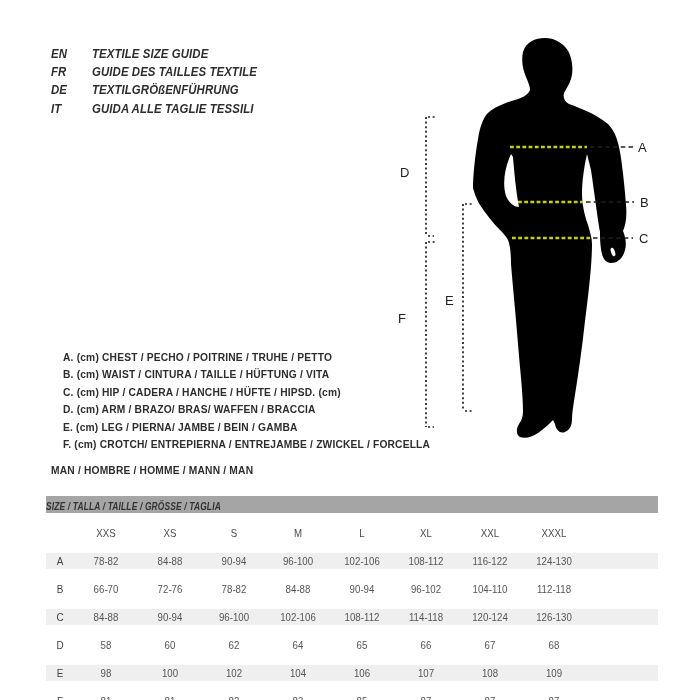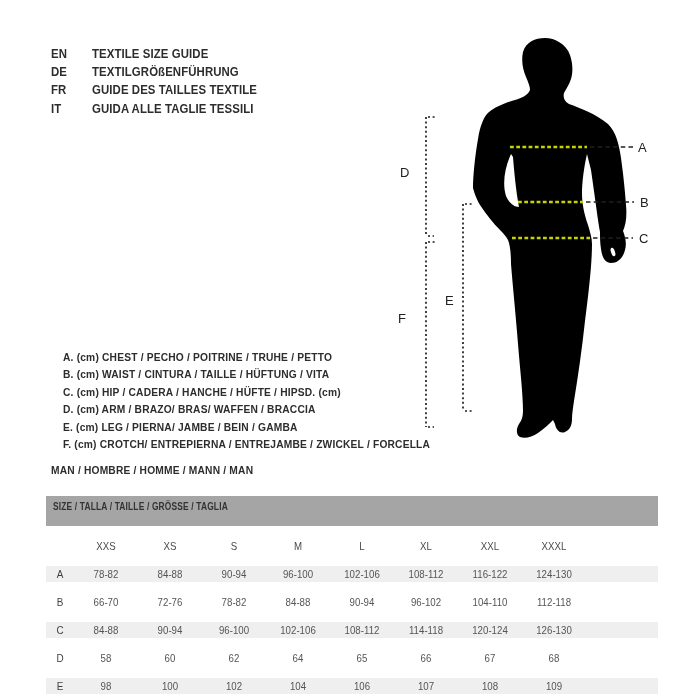--- a/index.html
+++ b/index.html
@@ -3,21 +3,21 @@
 <meta charset="utf-8">
 <style>
   html,body{margin:0;padding:0;}
   body{
     width:700px;height:700px;position:relative;background:#ffffff;
     font-family:"Liberation Sans",sans-serif;overflow:hidden;
     -webkit-font-smoothing:antialiased;
   }
   
   .lang-block{position:absolute;left:51px;top:45px;}
-  .lang-row{display:grid;grid-template-columns:41px auto;height:18.2px;line-height:18.2px;}
+  .lang-row{display:grid;grid-template-columns:41px auto;height:18.2px;line-height:18.2px;font-style:italic;}
   .lang-code,.lang-label{
     font-size:12px;font-weight:bold;color:#2d2d2d;letter-spacing:.1px;
     transform:scaleX(.95);transform-origin:0 50%;white-space:nowrap;
   }
   
   .measure-block{position:absolute;left:51px;top:349px;margin-left:12px;}
   .measure-row{
     height:17.4px;line-height:17.4px;font-size:11px;font-weight:bold;color:#2d2d2d;
     letter-spacing:.2px;transform:scaleX(.93);transform-origin:0 50%;white-space:nowrap;
   }
@@ -25,22 +25,22 @@
     position:absolute;left:51px;top:462px;height:17px;line-height:17px;
     font-size:11px;font-weight:bold;color:#2d2d2d;letter-spacing:.2px;
     transform:scaleX(.93);transform-origin:0 50%;white-space:nowrap;
   }
   
   .figure-svg{position:absolute;left:0;top:0;width:700px;height:700px;}
   .diag-label{font-family:"Liberation Sans",sans-serif;font-size:13px;fill:#222;}
   
   .size-table{position:absolute;left:46px;top:496px;width:612px;}
   .table-title-bar{
-    height:30px;line-height:17px;background:var(--header-bar,#a5a5a5);
-    padding-left:7px;box-sizing:border-box;
+    height:17px;line-height:17px;background:var(--header-bar,#a5a5a5);
+    box-sizing:border-box;font-style:italic;
   }
   .table-title-bar span{
     font-size:10.5px;color:#333;letter-spacing:.2px;font-weight:bold;
     transform:scaleX(.8);transform-origin:0 50%;display:inline-block;white-space:nowrap;
   }
   .trow{display:grid;grid-template-columns:28px repeat(8,64px) 1fr;height:16px;line-height:16px;margin-top:12px;}
   .trow.stripe{background:var(--stripe,#efefef);}
   .cell,.chead{
     text-align:center;font-size:11px;color:#555;
     transform:scaleX(.88);transform-origin:50% 50%;white-space:nowrap;
@@ -53,26 +53,26 @@
 </style>
 </head>
 <body>
 
 <div class="lang-block">
     <div class="lang-row">
       <span class="lang-code">EN</span>
       <span class="lang-label">TEXTILE SIZE GUIDE</span>
     </div>
     <div class="lang-row">
+      <span class="lang-code">FR</span>
+      <span class="lang-label">GUIDE DES TAILLES TEXTILE</span>
+    </div>
+    <div class="lang-row">
       <span class="lang-code">DE</span>
       <span class="lang-label">TEXTILGRÖßENFÜHRUNG</span>
-    </div>
-    <div class="lang-row">
-      <span class="lang-code">FR</span>
-      <span class="lang-label">GUIDE DES TAILLES TEXTILE</span>
     </div>
     <div class="lang-row">
       <span class="lang-code">IT</span>
       <span class="lang-label">GUIDA ALLE TAGLIE TESSILI</span>
     </div>
   </div>
 
 <svg class="figure-svg" viewBox="0 0 700 700" aria-hidden="true">
   <path class="silhouette" fill="#000000" d="
     M 545 38

